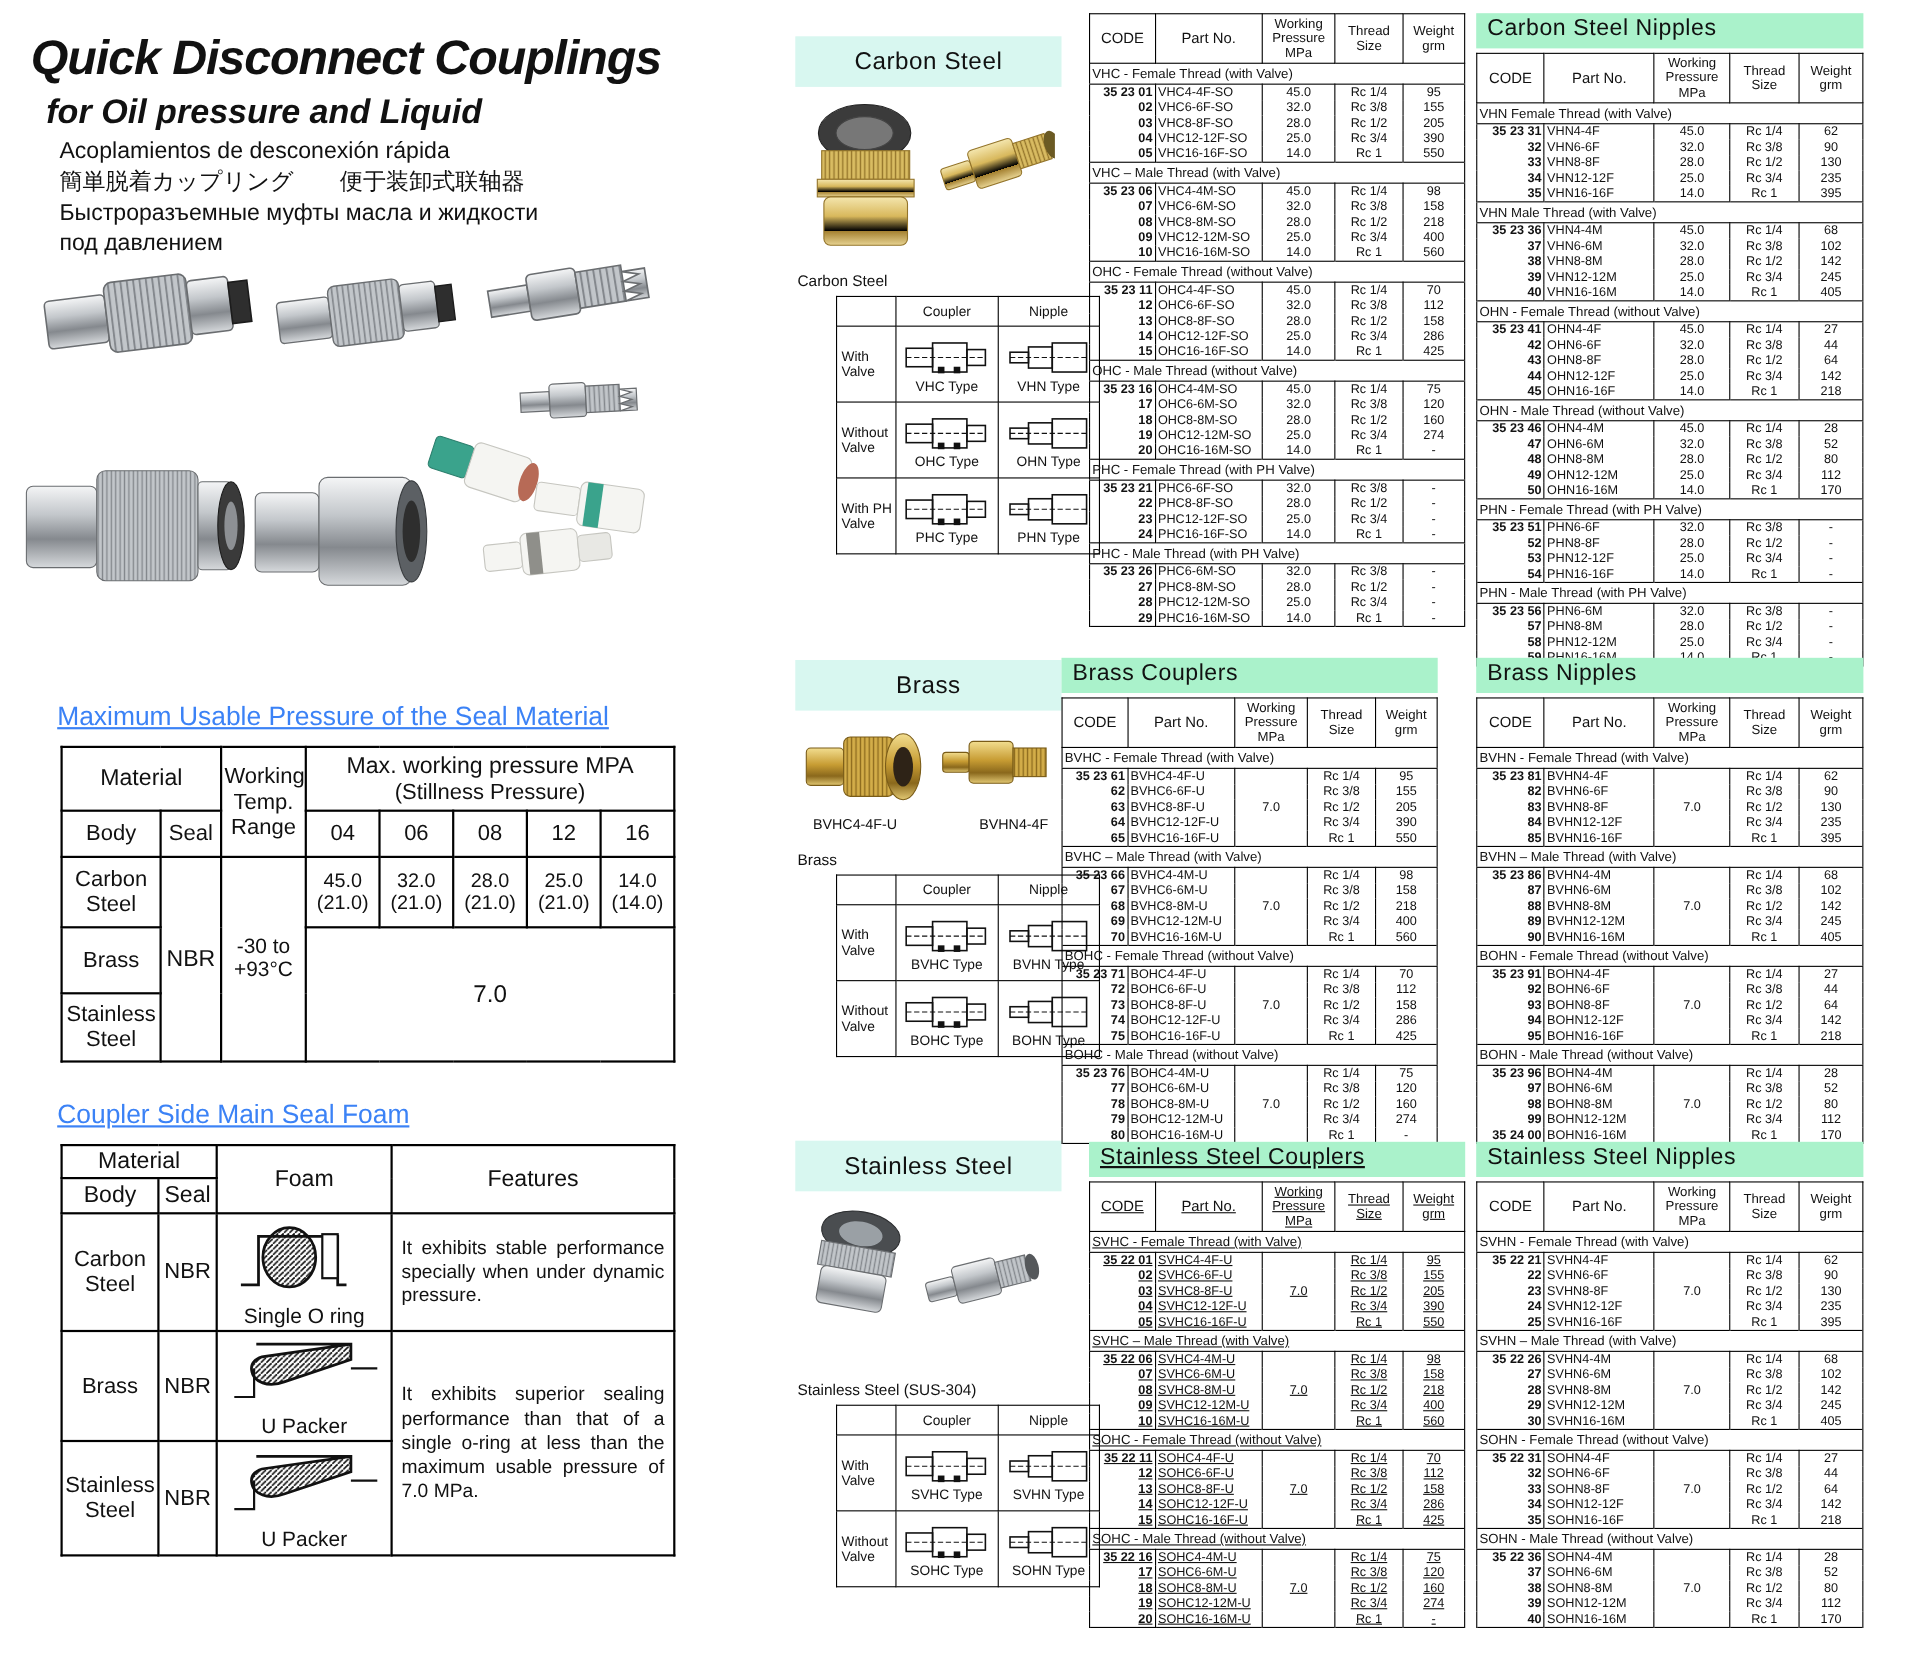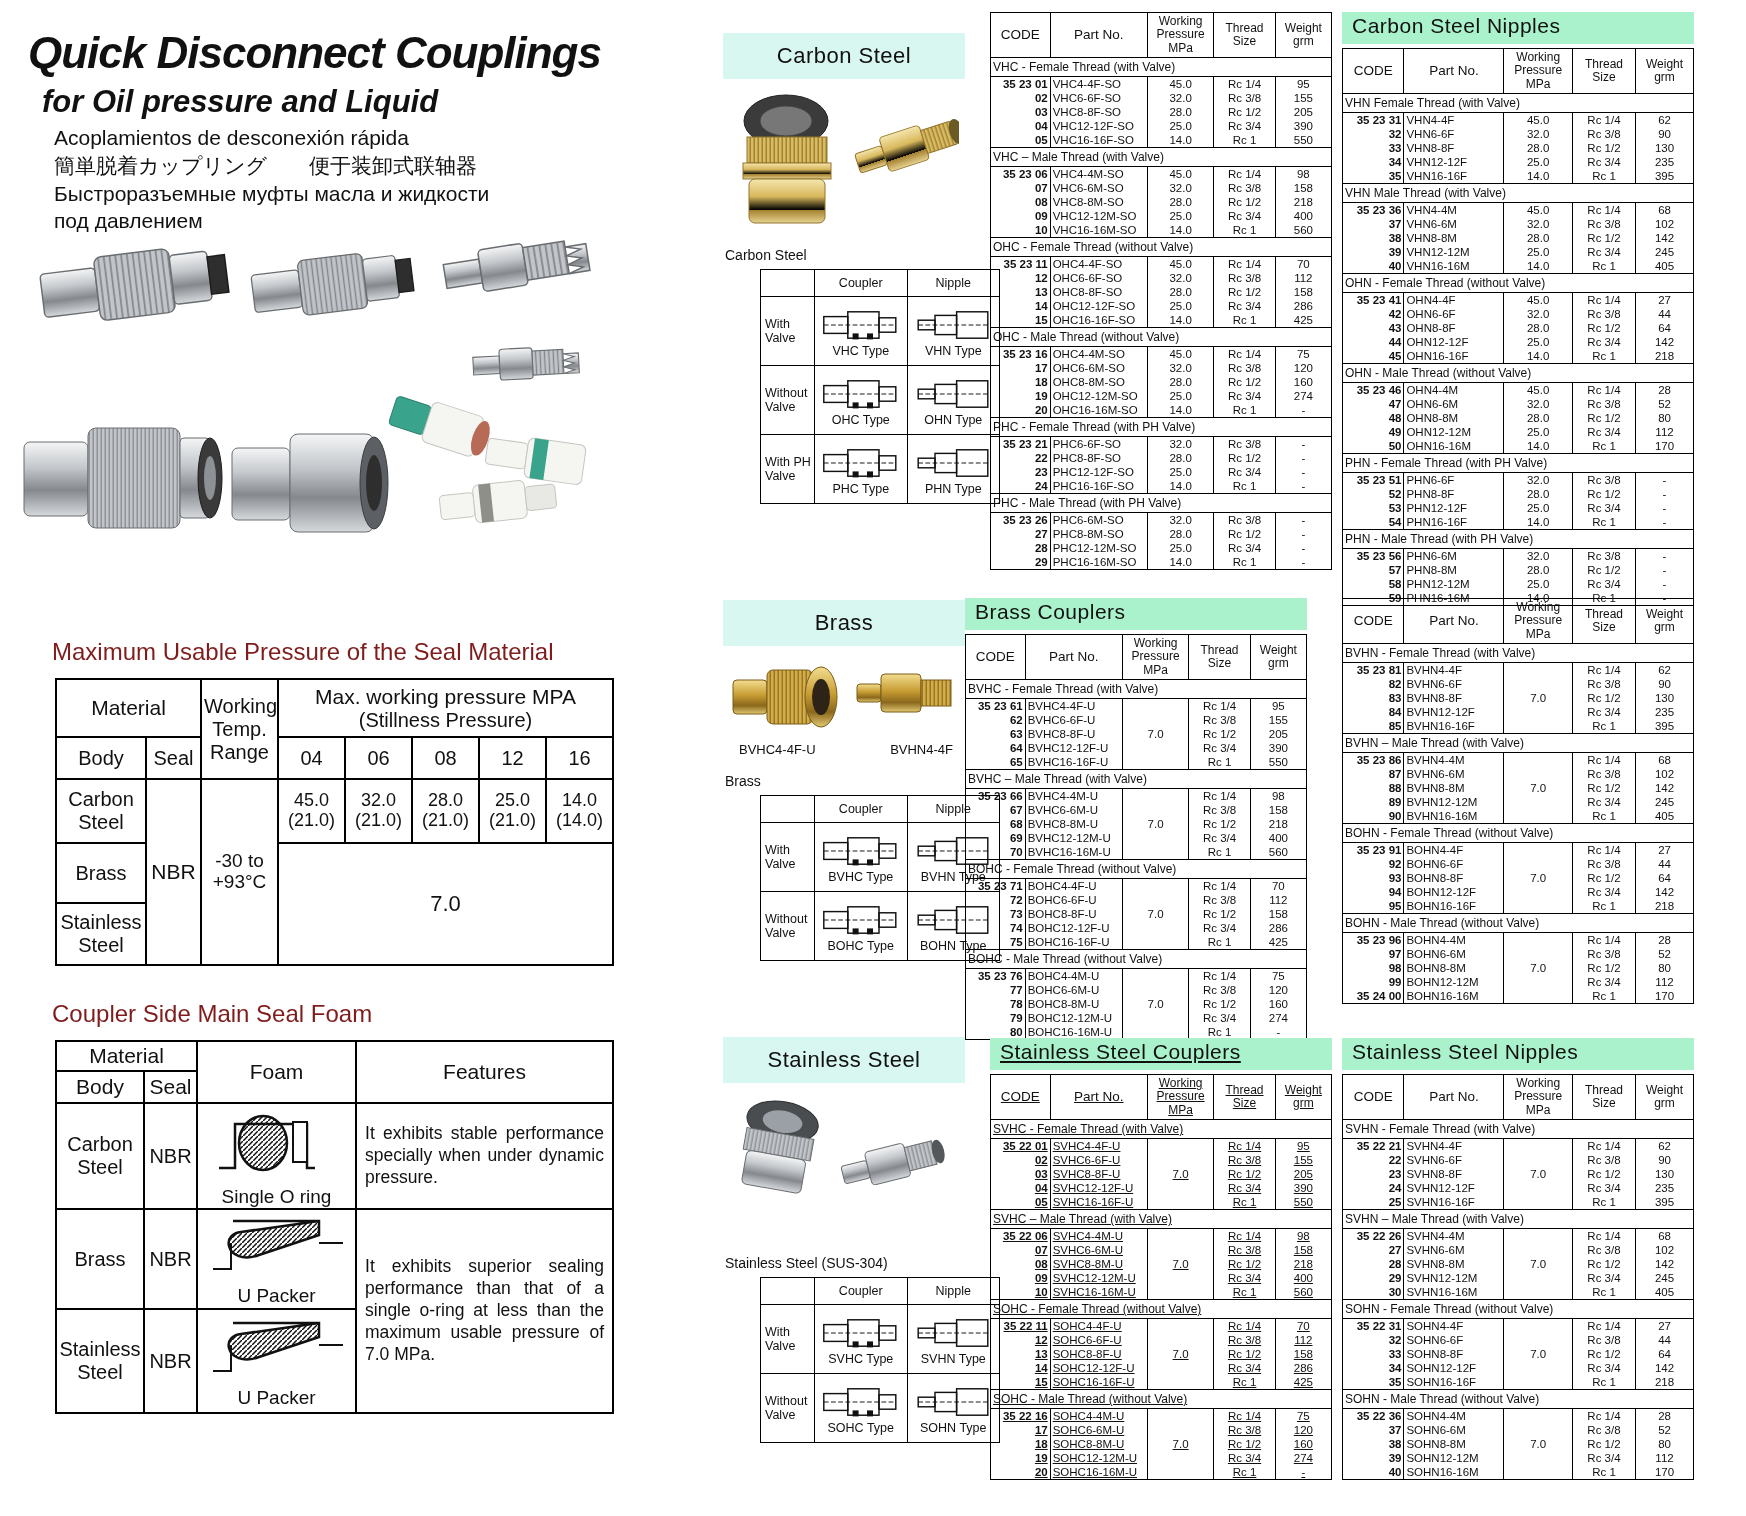--- a/index.html
+++ b/index.html
@@ -6,21 +6,21 @@
   body{font-family:"Liberation Sans",sans-serif;color:#111;}
   #canvas{position:relative;width:1746px;height:1516px;background:#fff;overflow:hidden;}
 
   
   #title-block{position:absolute;left:28px;top:30px;width:620px;}
   #main-title{font-size:44px;font-weight:bold;font-style:italic;letter-spacing:-1px;line-height:1.05;}
   #sub-title{font-size:31px;font-weight:bold;font-style:italic;margin:8px 0 4px 14px;}
   .lang{font-size:21px;margin-left:26px;line-height:1.32;}
   #photo-left{position:absolute;left:20px;top:238px;}
 
-  .lheading{position:absolute;left:52px;font-size:24px;color:#7f1d1d;}
+  .lheading{position:absolute;left:52px;font-size:24px;color:#3b82f6;text-decoration:underline;}
   #h-pressure{top:638px;}
   #h-foam{top:1000px;}
 
   table.bigt{position:absolute;border-collapse:collapse;table-layout:fixed;background:#fff;}
   table.bigt th,table.bigt td{border:2px solid #000;text-align:center;vertical-align:middle;padding:0 2px;font-weight:normal;}
   #t-pressure{left:55px;top:678px;width:557px;}
   #t-pressure th{font-size:21px;}
   #t-pressure td{font-size:19px;}
   #t-pressure .hdr-small{font-size:20px;}
   #t-pressure .r1{height:58px;}
@@ -1241,20 +1241,21 @@
           <tr class="dr">
             <td class="c0">80</td>
             <td class="c1">BOHC16-16M-U</td>
             <td class="tf">Rc 1</td>
             <td class="wt">-</td>
           </tr>
         </tbody>
       </table>
     </div>
   <div class="ptwrap" id="pt3">
+      <div class="pt-title">Brass Nipples</div>
       <table class="pt">
         <colgroup>
           <col style="width:17.5%">
           <col style="width:28.5%">
           <col style="width:19.5%">
           <col style="width:18%">
           <col style="width:16.5%">
         </colgroup>
         <tbody>
           <tr class="hd">

